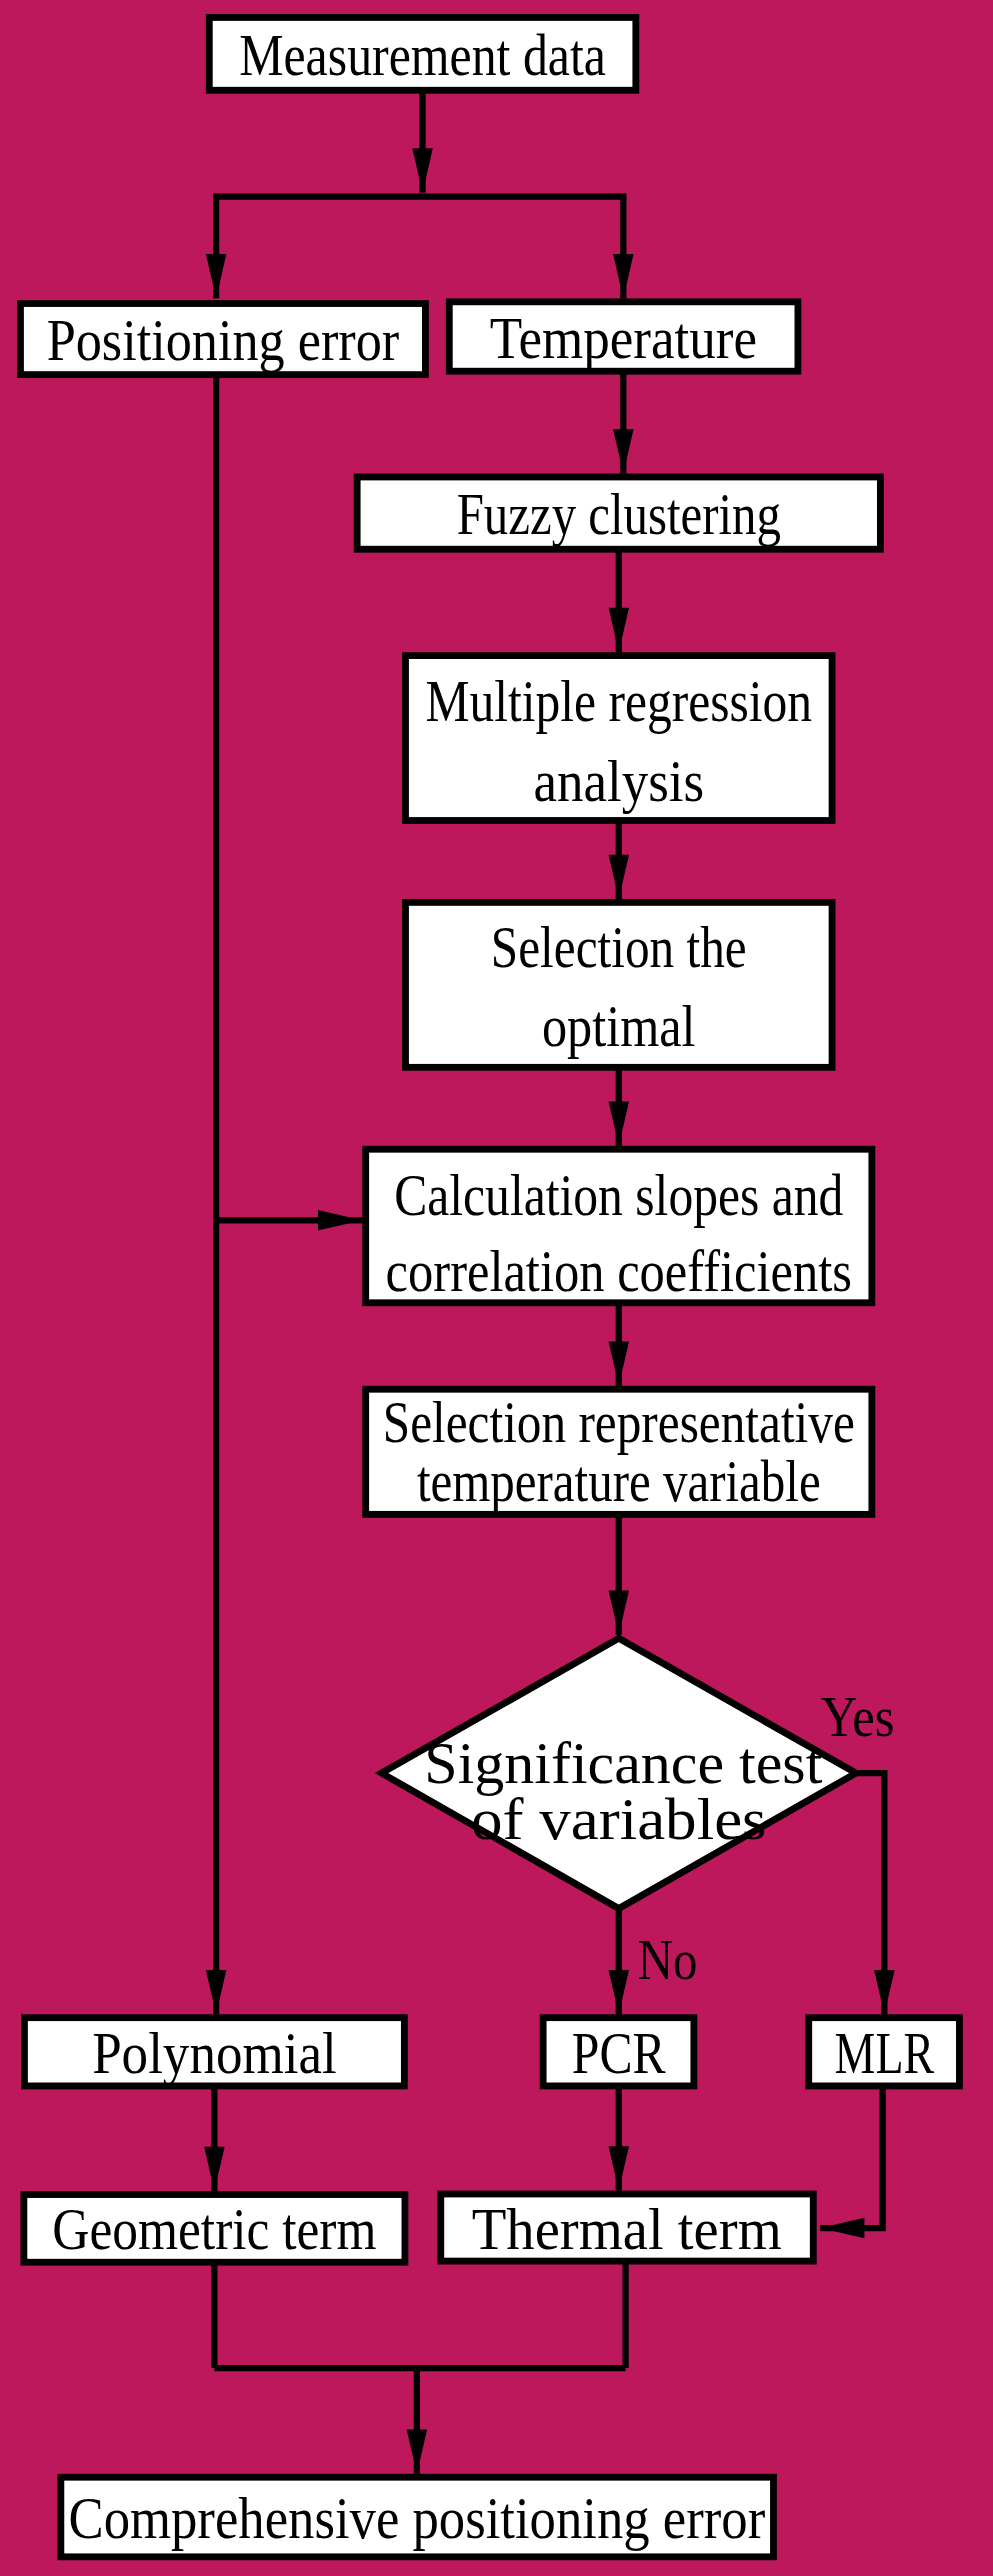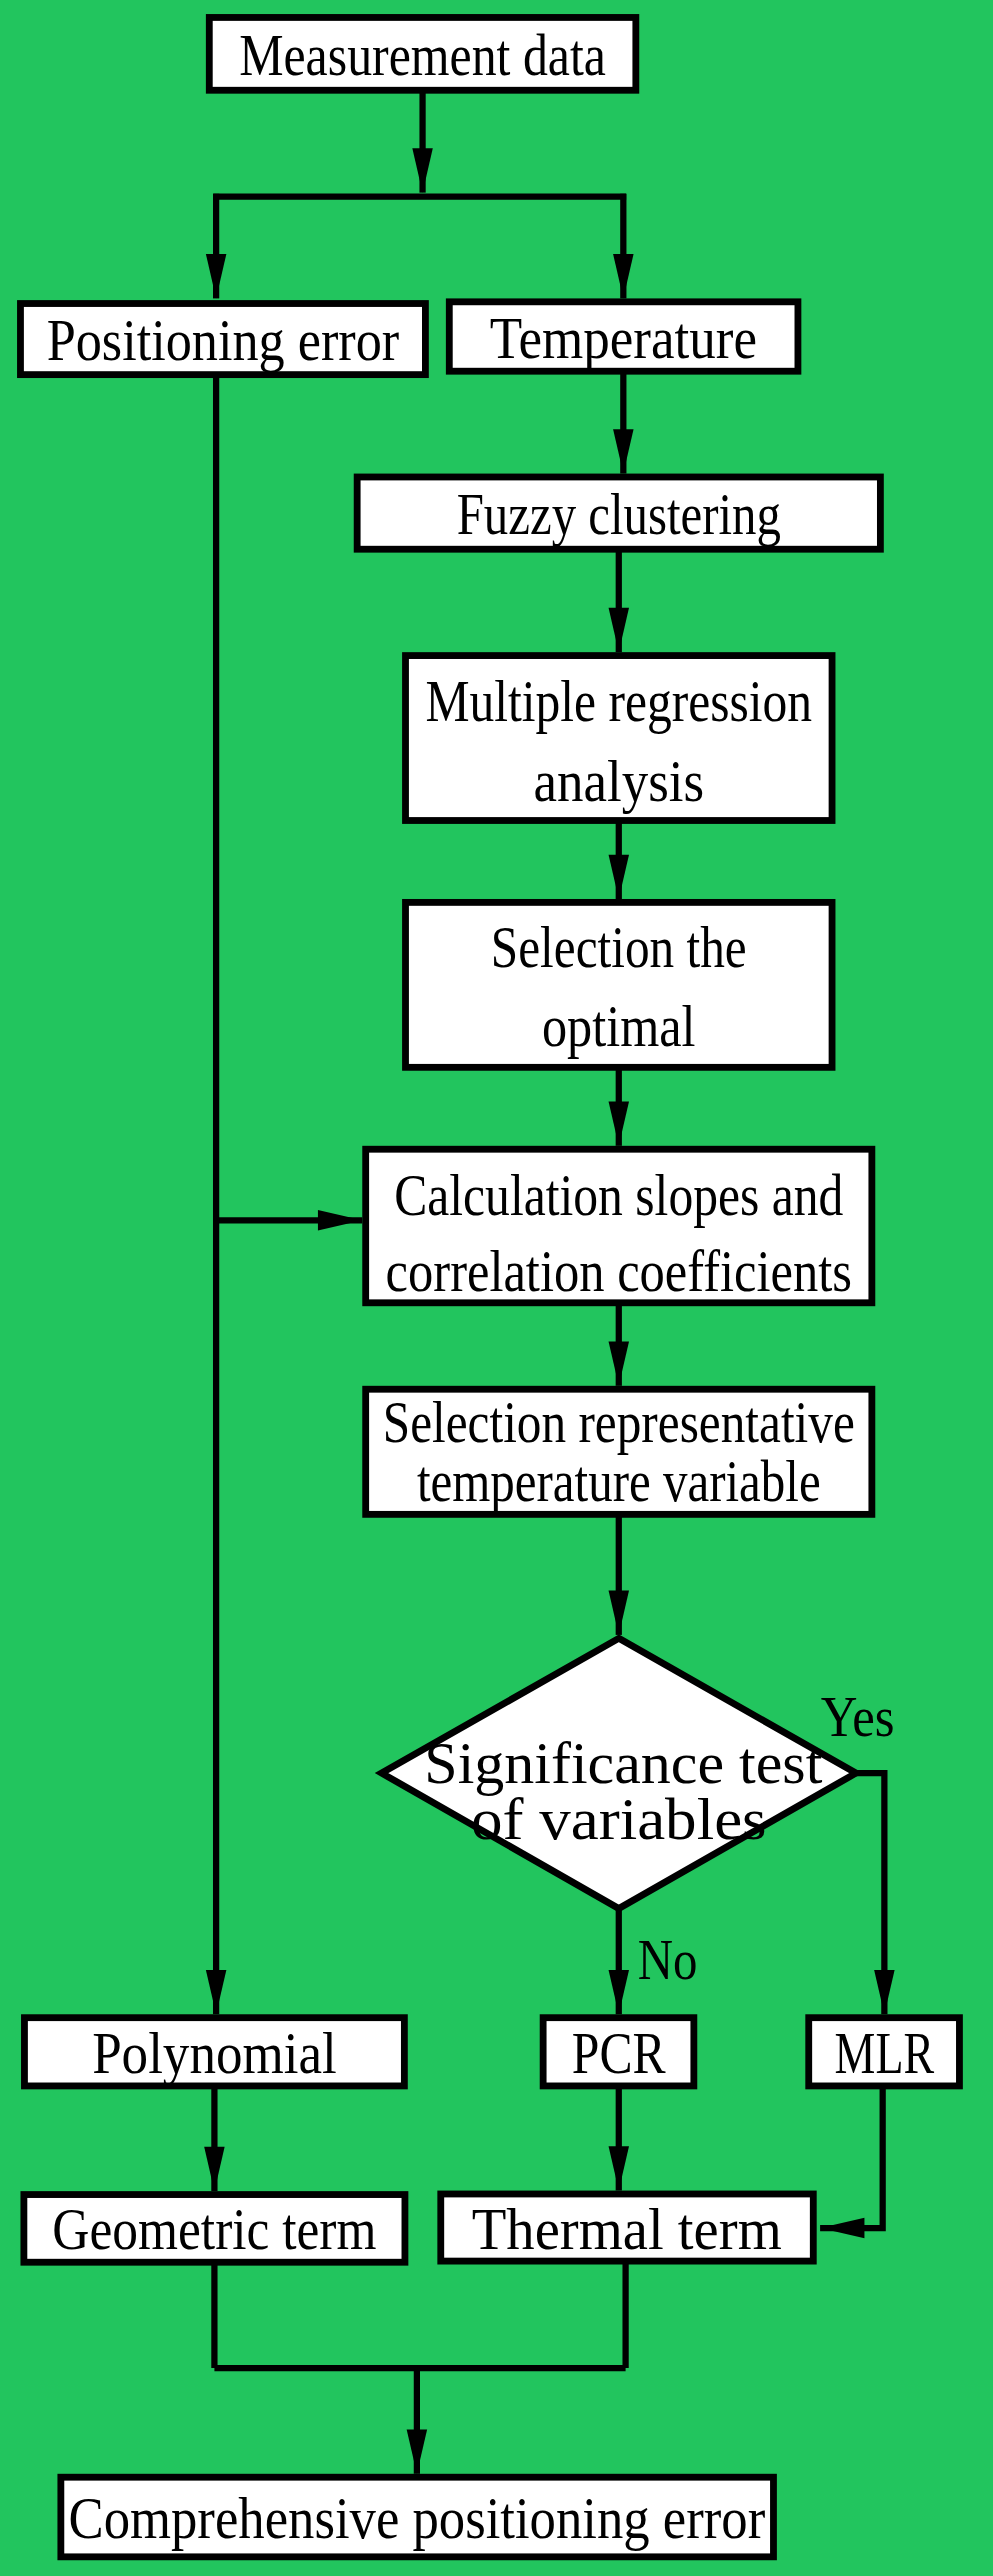--- a/index.html
+++ b/index.html
@@ -4,21 +4,21 @@
 <style>
   html, body {
     margin: 0;
     padding: 0;
     background: #ffffff;
   }
   .page {
     position: relative;
     width: 993px;
     height: 2576px;
-    background: #22c55e;
+    background: #be185d;
     overflow: hidden;
   }
   svg.flow {
     display: block;
     width: 993px;
     height: 2576px;
   }
   .box {
     fill: #ffffff;
     stroke: #000000;

